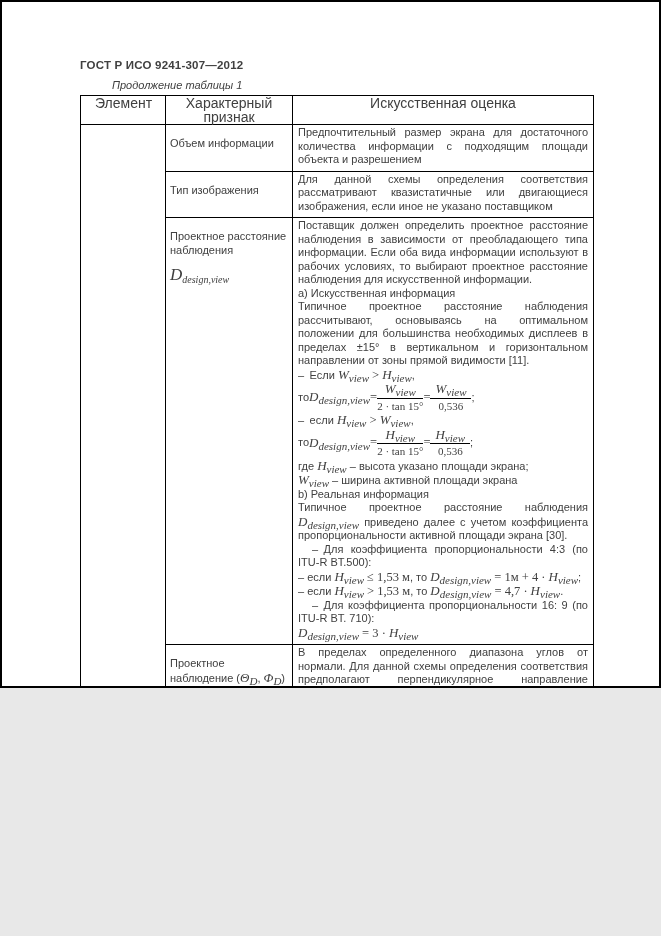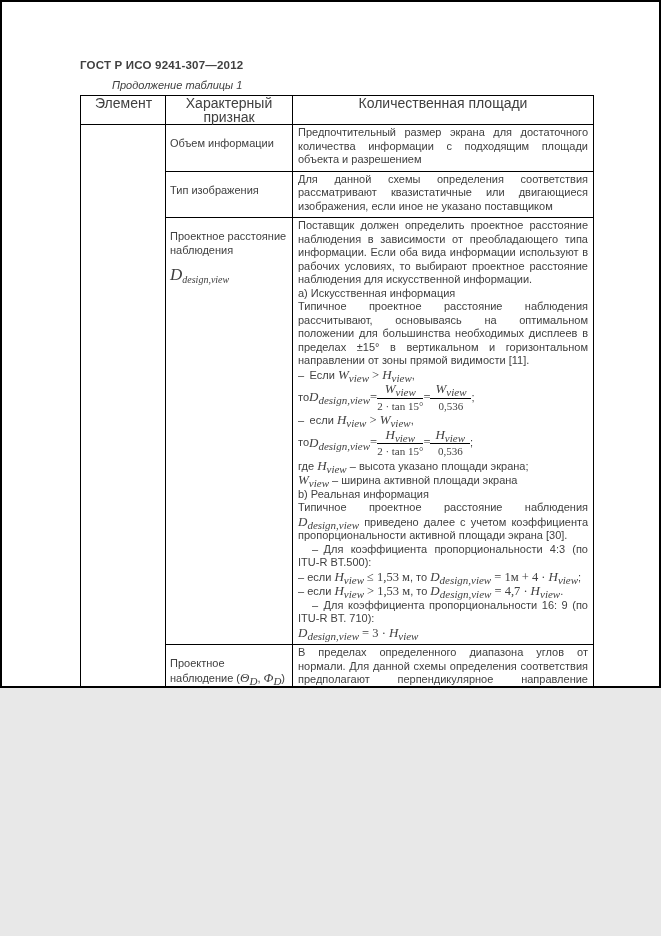--- a/index.html
+++ b/index.html
@@ -109,21 +109,21 @@
   <table class="gost">
     <colgroup>
       <col style="width:85px">
       <col style="width:127px">
       <col style="width:301px">
     </colgroup>
     <thead>
       <tr>
         <th>Элемент</th>
         <th>Характерный признак</th>
-        <th>Количественная площади</th>
+        <th>Искусственная оценка</th>
       </tr>
     </thead>
     <tbody>
       <tr>
         <td class="c1" rowspan="4"></td>
         <td class="c2">
           <p class="plain">Объем информации</p>
         </td>
         <td class="c3">
           <p>Предпочтительный размер экрана для достаточного количества информации с подходящим площади объекта и разрешением</p>

